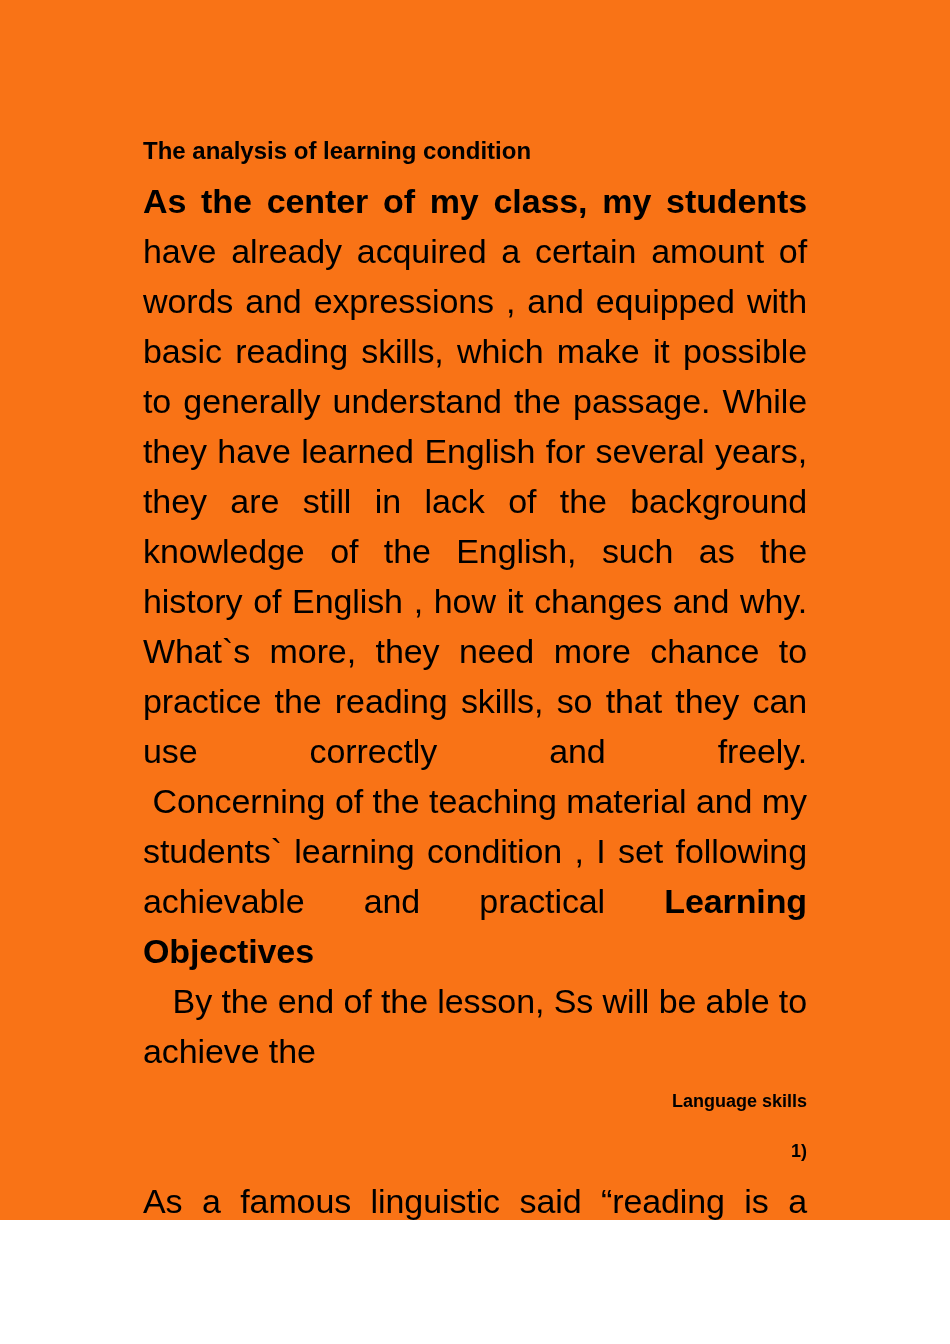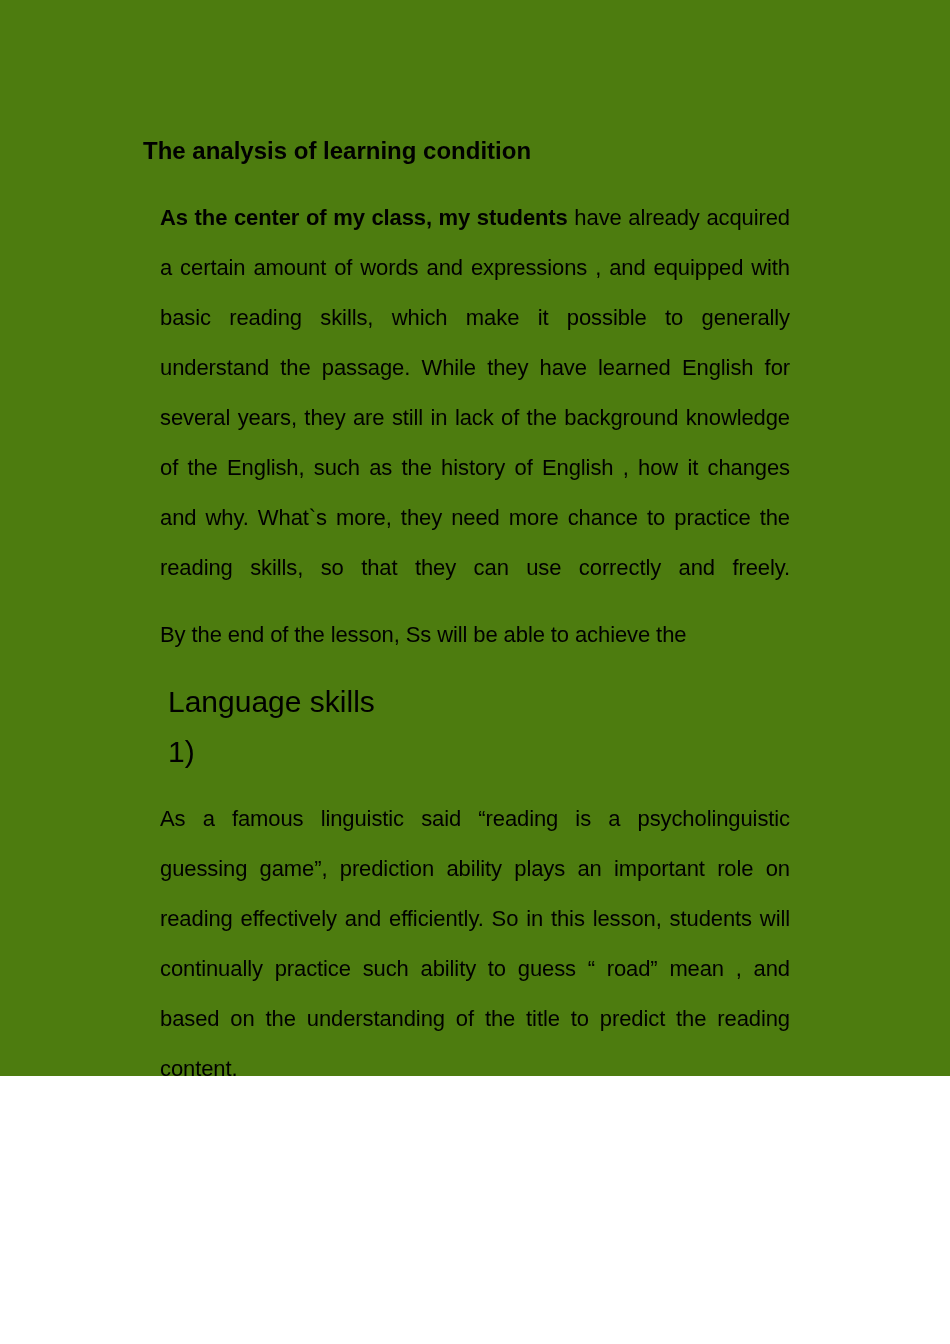--- a/index.html
+++ b/index.html
@@ -9,37 +9,37 @@
   }
 
   body {
     font-family: "Liberation Sans", "DejaVu Sans", sans-serif;
     color: #000000;
   }
 
   #page {
     position: relative;
     width: 950px;
-    height: 1076px;
-    background: #4d7c0f;
+    height: 1220px;
+    background: #f97316;
     overflow: hidden;
     box-sizing: border-box;
   }
 
   
   #doc-body {
     position: absolute;
     left: 143px;
     top: 126px;
     width: 664px;
   }
 
   .para {
-    margin: 17px;
-    font-size: 22px;
+    margin: 0;
+    font-size: 34px;
     line-height: 50px;
     text-align: justify;
     text-justify: inter-word;
     font-stretch: semi-condensed;
     letter-spacing: -0.1px;
     -webkit-font-smoothing: antialiased;
   }
 
   
   .para.justify-all {
@@ -60,42 +60,43 @@
     font-stretch: semi-condensed;
   }
 
   .bold {
     font-weight: bold;
   }
 
   .indent-item {
     margin: 0;
     padding-left: 25px;
-    font-size: 30px;
+    font-size: 18px;
     line-height: 50px;
-    font-weight: normal;
-    text-align: left;
+    font-weight: bold;
+    text-align: right;
     font-stretch: semi-condensed;
   }
 
   .lead-space {
     white-space: pre-wrap;
   }
 </style>
 </head>
 <body>
 
 <div id="page">
 
   <div id="doc-body">
 
     <p class="heading-line">The analysis of learning condition</p>
 
     <p class="para justify-all"><span class="bold">As the center of my class, my students</span><span> have already acquired a certain amount of words and expressions , and equipped with basic reading skills, which make it possible to generally understand the passage. While they have learned English for several years, they are still in lack of the background knowledge of the English, such as the history of English , how it changes and why. What`s more, they need more chance to practice the reading skills, so that they can use correctly and freely.</span></p>
 
+    <p class="para justify-all lead-space"><span> Concerning of the teaching material and my students` learning condition , I set following achievable and practical </span><span class="bold">Learning Objectives</span></p>
 
     <p class="para flush-left">By the end of the lesson, Ss will be able to achieve the</p>
 
     <p class="indent-item">Language skills</p>
 
     <p class="indent-item">1)</p>
 
     <p class="para justify-all">As a famous linguistic said “reading is a psycholinguistic guessing game”, prediction ability plays an important role on reading effectively and efficiently. So in this lesson, students will continually practice such ability to guess “ road” mean , and based on the understanding of the title to predict the reading content.</p>
 
   </div>

